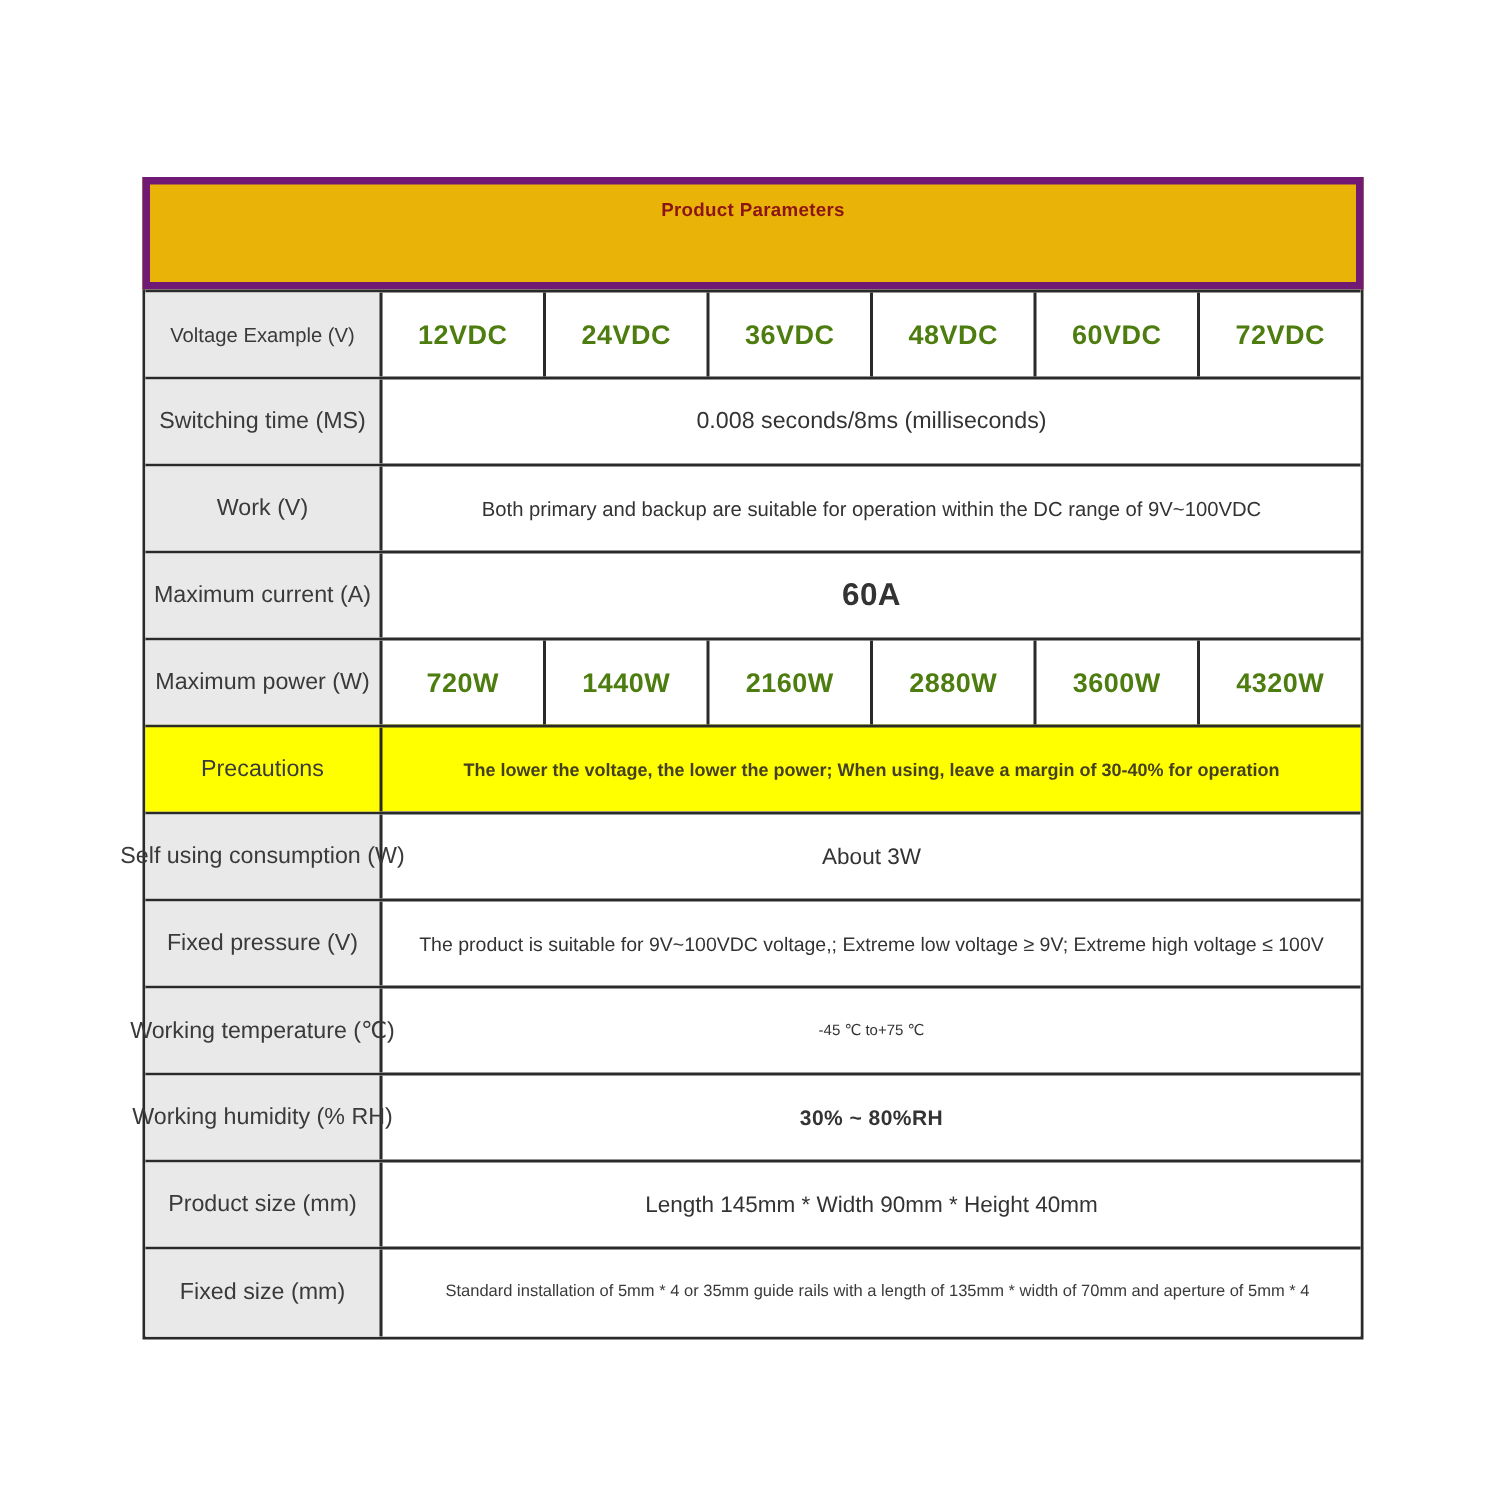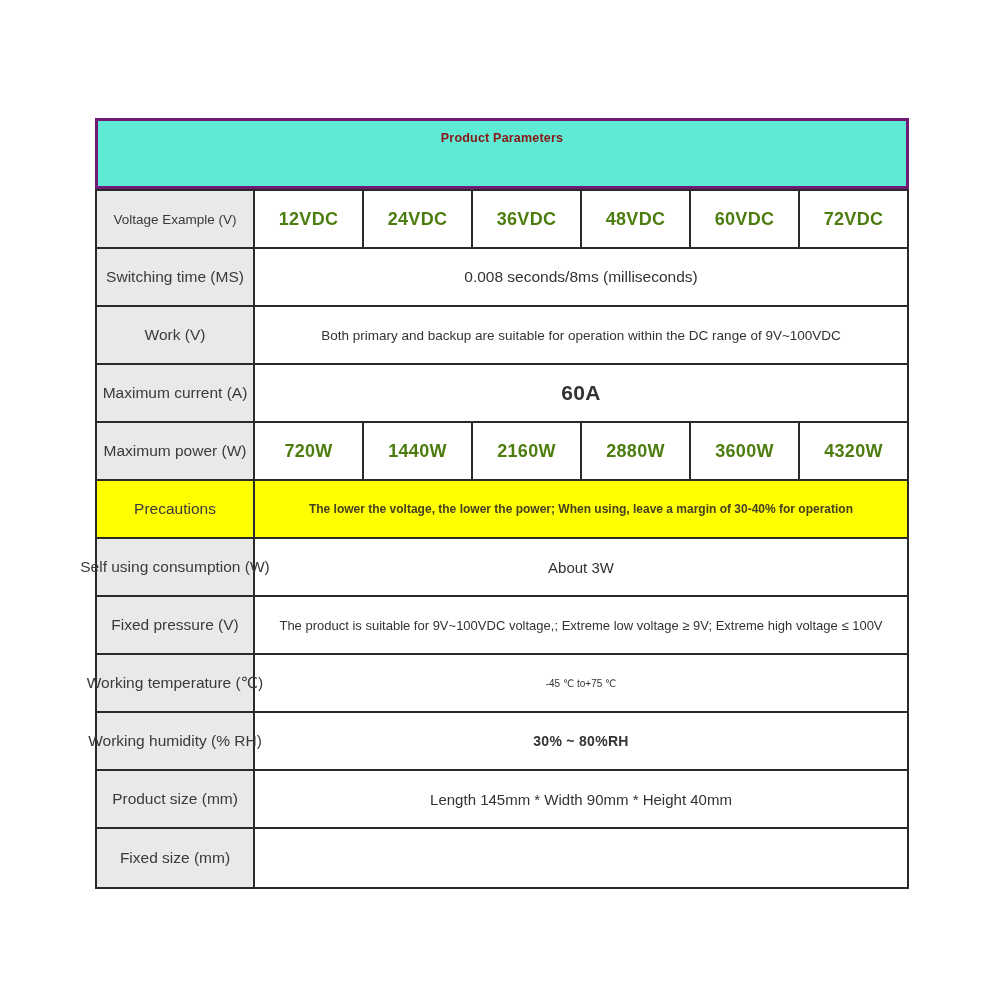--- a/index.html
+++ b/index.html
@@ -7,22 +7,22 @@
     width:1000px;height:1000px;background:#ffffff;
     font-family:"Liberation Sans","DejaVu Sans",sans-serif;
     position:relative;overflow:hidden;
     -webkit-font-smoothing:antialiased;
   }
   .spec-table{
     position:absolute;left:95px;top:118px;width:810px;
     background:#ffffff;border:2px solid #2a2a2a;
   }
   .table-header{
-    height:55px;background:#5eead4;
-    border:3px solid #701a75;margin:-2px -2px 0 -2px;
+    height:55px;background:#eab308;
+    border:5px solid #701a75;margin:-2px -2px 0 -2px;
     text-align:center;padding-top:10px;box-sizing:content-box;
     font-size:12.5px;font-weight:bold;color:#8b1414;letter-spacing:.2px;
   }
   .row{display:flex;height:56px;border-top:2px solid #2a2a2a;background:#fff;}
   .row:first-of-type{border-top:none;}
   .row.last{height:58px;}
   .label{
     width:156px;min-width:156px;background:#e9e9e9;
     border-right:2px solid #2a2a2a;
     display:flex;align-items:center;justify-content:center;
@@ -129,15 +129,16 @@
     <div class="value">30% ~ 80%RH</div>
   </div>
 
   <div class="row r10">
     <div class="label">Product size (mm)</div>
     <div class="value">Length 145mm * Width 90mm * Height 40mm</div>
   </div>
 
   <div class="row r11 last">
     <div class="label">Fixed size (mm)</div>
+    <div class="value">Standard installation of 5mm * 4 or 35mm guide rails with a length of 135mm * width of 70mm and aperture of 5mm * 4</div>
   </div>
 
 </div>
 
 </body></html>

